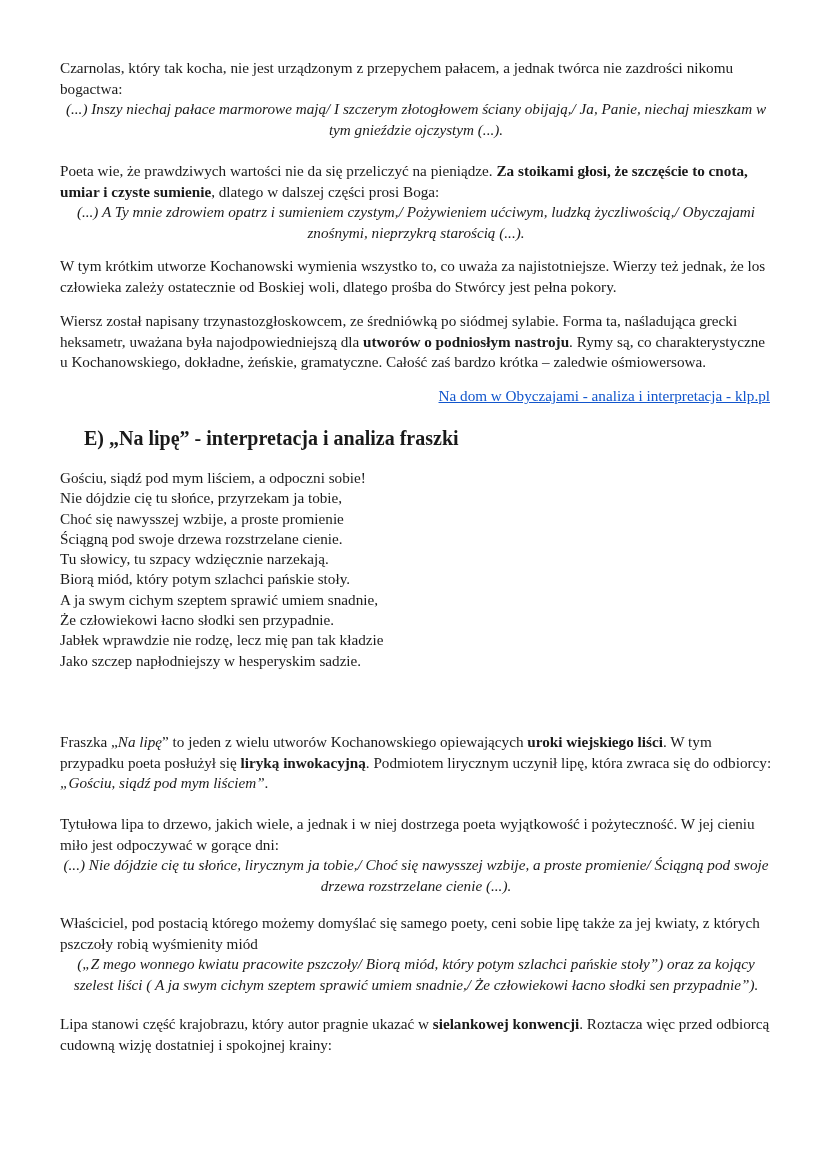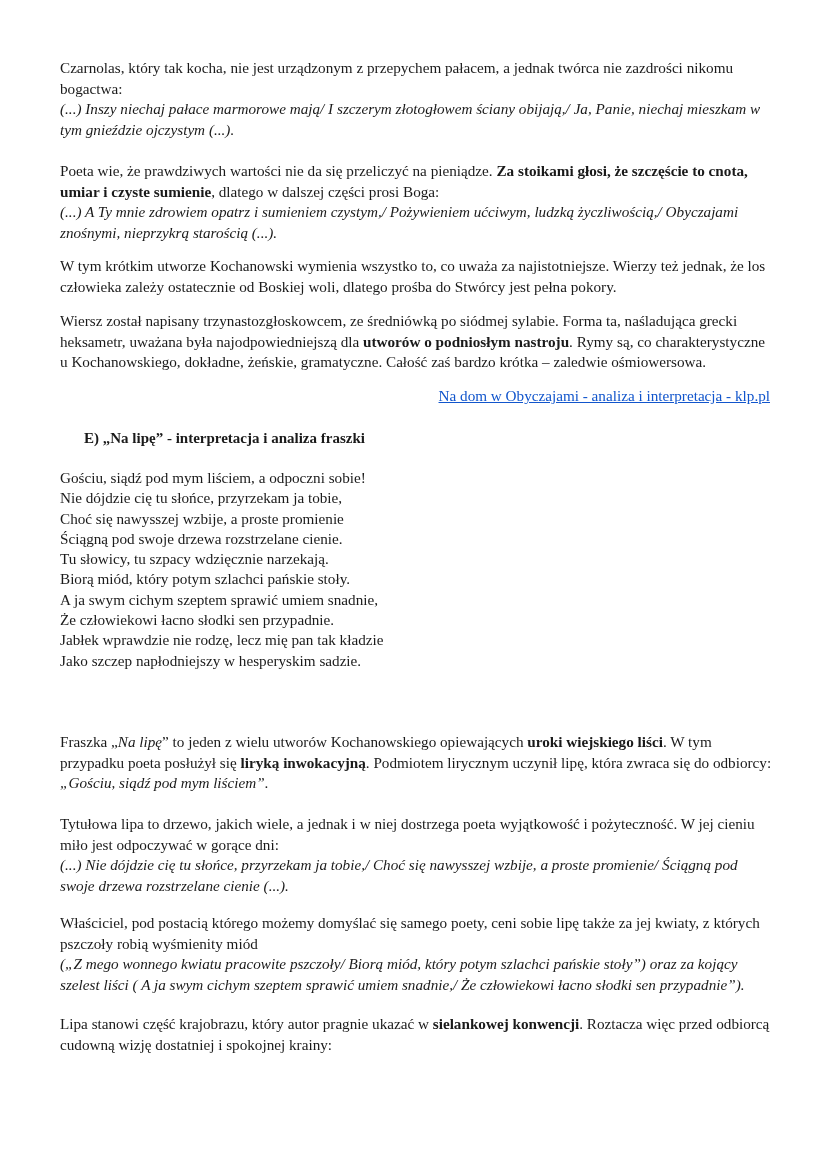--- a/index.html
+++ b/index.html
@@ -4,25 +4,25 @@
   <style>
     html, body { margin: 0; padding: 0; background: #ffffff; }
     body {
       width: 828px; height: 1169px; overflow: hidden; position: relative;
       font-family: "Liberation Serif", serif; color: #1a1a1a;
       font-size: 15.2px; line-height: 20.5px;
     }
     .page { position: absolute; left: 60px; top: 0; width: 712px; }
     p { margin: 0; }
     .para { position: absolute; left: 0; width: 712px; }
-    .it { font-style: italic; }
+    .it { font-style: italic; text-align: center; }
     b { font-weight: bold; }
     .link-row { position: absolute; left: 0; width: 710px; text-align: right; top: 386px; }
     .link { color: #1155cc; text-decoration: underline; cursor: pointer; }
-    .heading { position: absolute; left: 24px; top: 428px; font-weight: bold; font-size: 15px; }
+    .heading { position: absolute; left: 24px; top: 428px; font-weight: bold; font-size: 20px; }
     .poem { position: absolute; left: 0; width: 712px; top: 468px; line-height: 20.3px; }
     .poem div { white-space: nowrap; }
   </style>
 </head>
 <body>
 
 <div class="page">
 
   <div class="para" style="top:58px">
     <p>Czarnolas, który tak kocha, nie jest urządzonym z przepychem pałacem, a jednak twórca nie zazdrości nikomu bogactwa:</p>
@@ -60,21 +60,21 @@
     <div>Jabłek wprawdzie nie rodzę, lecz mię pan tak kładzie</div>
     <div>Jako szczep napłodniejszy w hesperyskim sadzie.</div>
   </div>
 
   <div class="para" style="top:732px">
     <p><span>Fraszka „</span><i>Na lipę</i><span>” to jeden z wielu utworów Kochanowskiego opiewających </span><b>uroki wiejskiego liści</b><span>. W tym przypadku poeta posłużył się </span><b>liryką inwokacyjną</b><span>. Podmiotem lirycznym uczynił lipę, która zwraca się do odbiorcy: </span><i>„Gościu, siądź pod mym liściem”</i><span>.</span></p>
   </div>
 
   <div class="para" style="top:814px">
     <p>Tytułowa lipa to drzewo, jakich wiele, a jednak i w niej dostrzega poeta wyjątkowość i pożyteczność. W jej cieniu miło jest odpoczywać w gorące dni:</p>
-    <p class="it">(...) Nie dójdzie cię tu słońce, przyrzekam ja tobie,/ Choć się nawysszej wzbije, a proste promienie/ Ściągną pod swoje drzewa rozstrzelane cienie (...).</p>
+    <p class="it">(...) Nie dójdzie cię tu słońce, lirycznym ja tobie,/ Choć się nawysszej wzbije, a proste promienie/ Ściągną pod swoje drzewa rozstrzelane cienie (...).</p>
   </div>
 
   <div class="para" style="top:913px">
     <p>Właściciel, pod postacią którego możemy domyślać się samego poety, ceni sobie lipę także za jej kwiaty, z których pszczoły robią wyśmienity miód</p>
     <p class="it">(„Z mego wonnego kwiatu pracowite pszczoły/ Biorą miód, który potym szlachci pańskie stoły”) oraz za kojący szelest liści ( A ja swym cichym szeptem sprawić umiem snadnie,/ Że człowiekowi łacno słodki sen przypadnie”).</p>
   </div>
 
   <div class="para" style="top:1014px">
     <p><span>Lipa stanowi część krajobrazu, który autor pragnie ukazać w </span><b>sielankowej konwencji</b><span>. Roztacza więc przed odbiorcą cudowną wizję dostatniej i spokojnej krainy:</span></p>
   </div>

